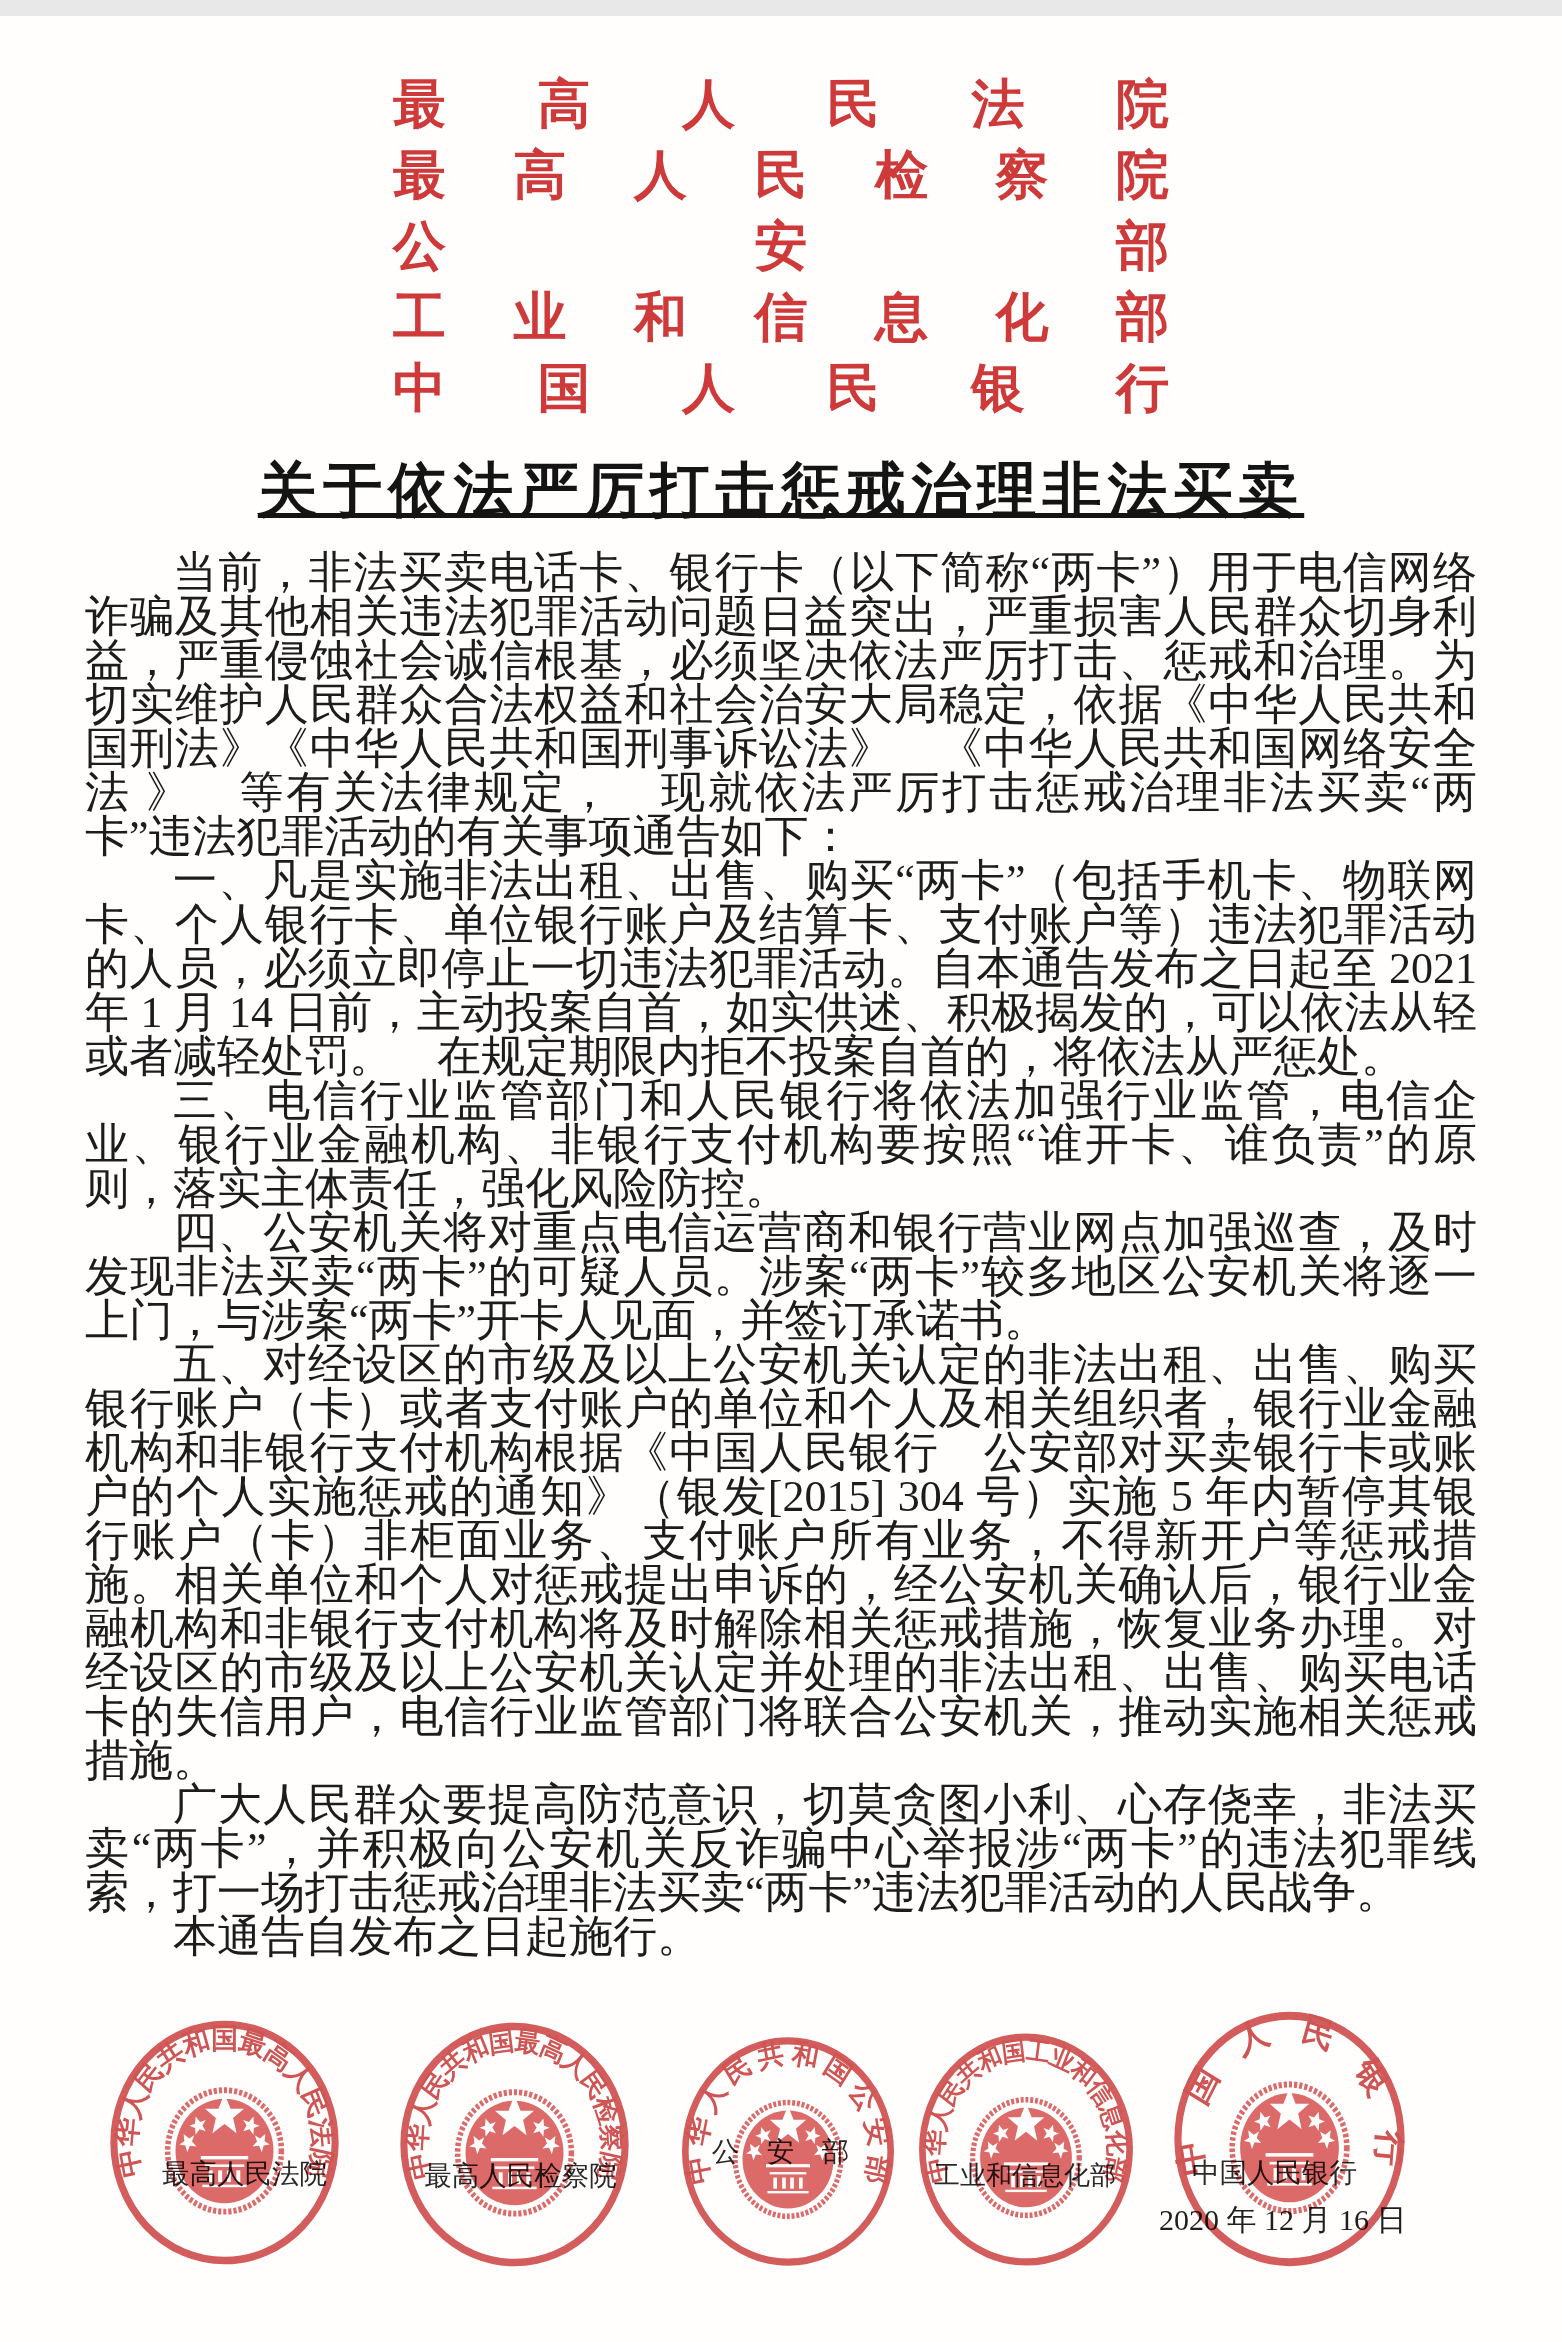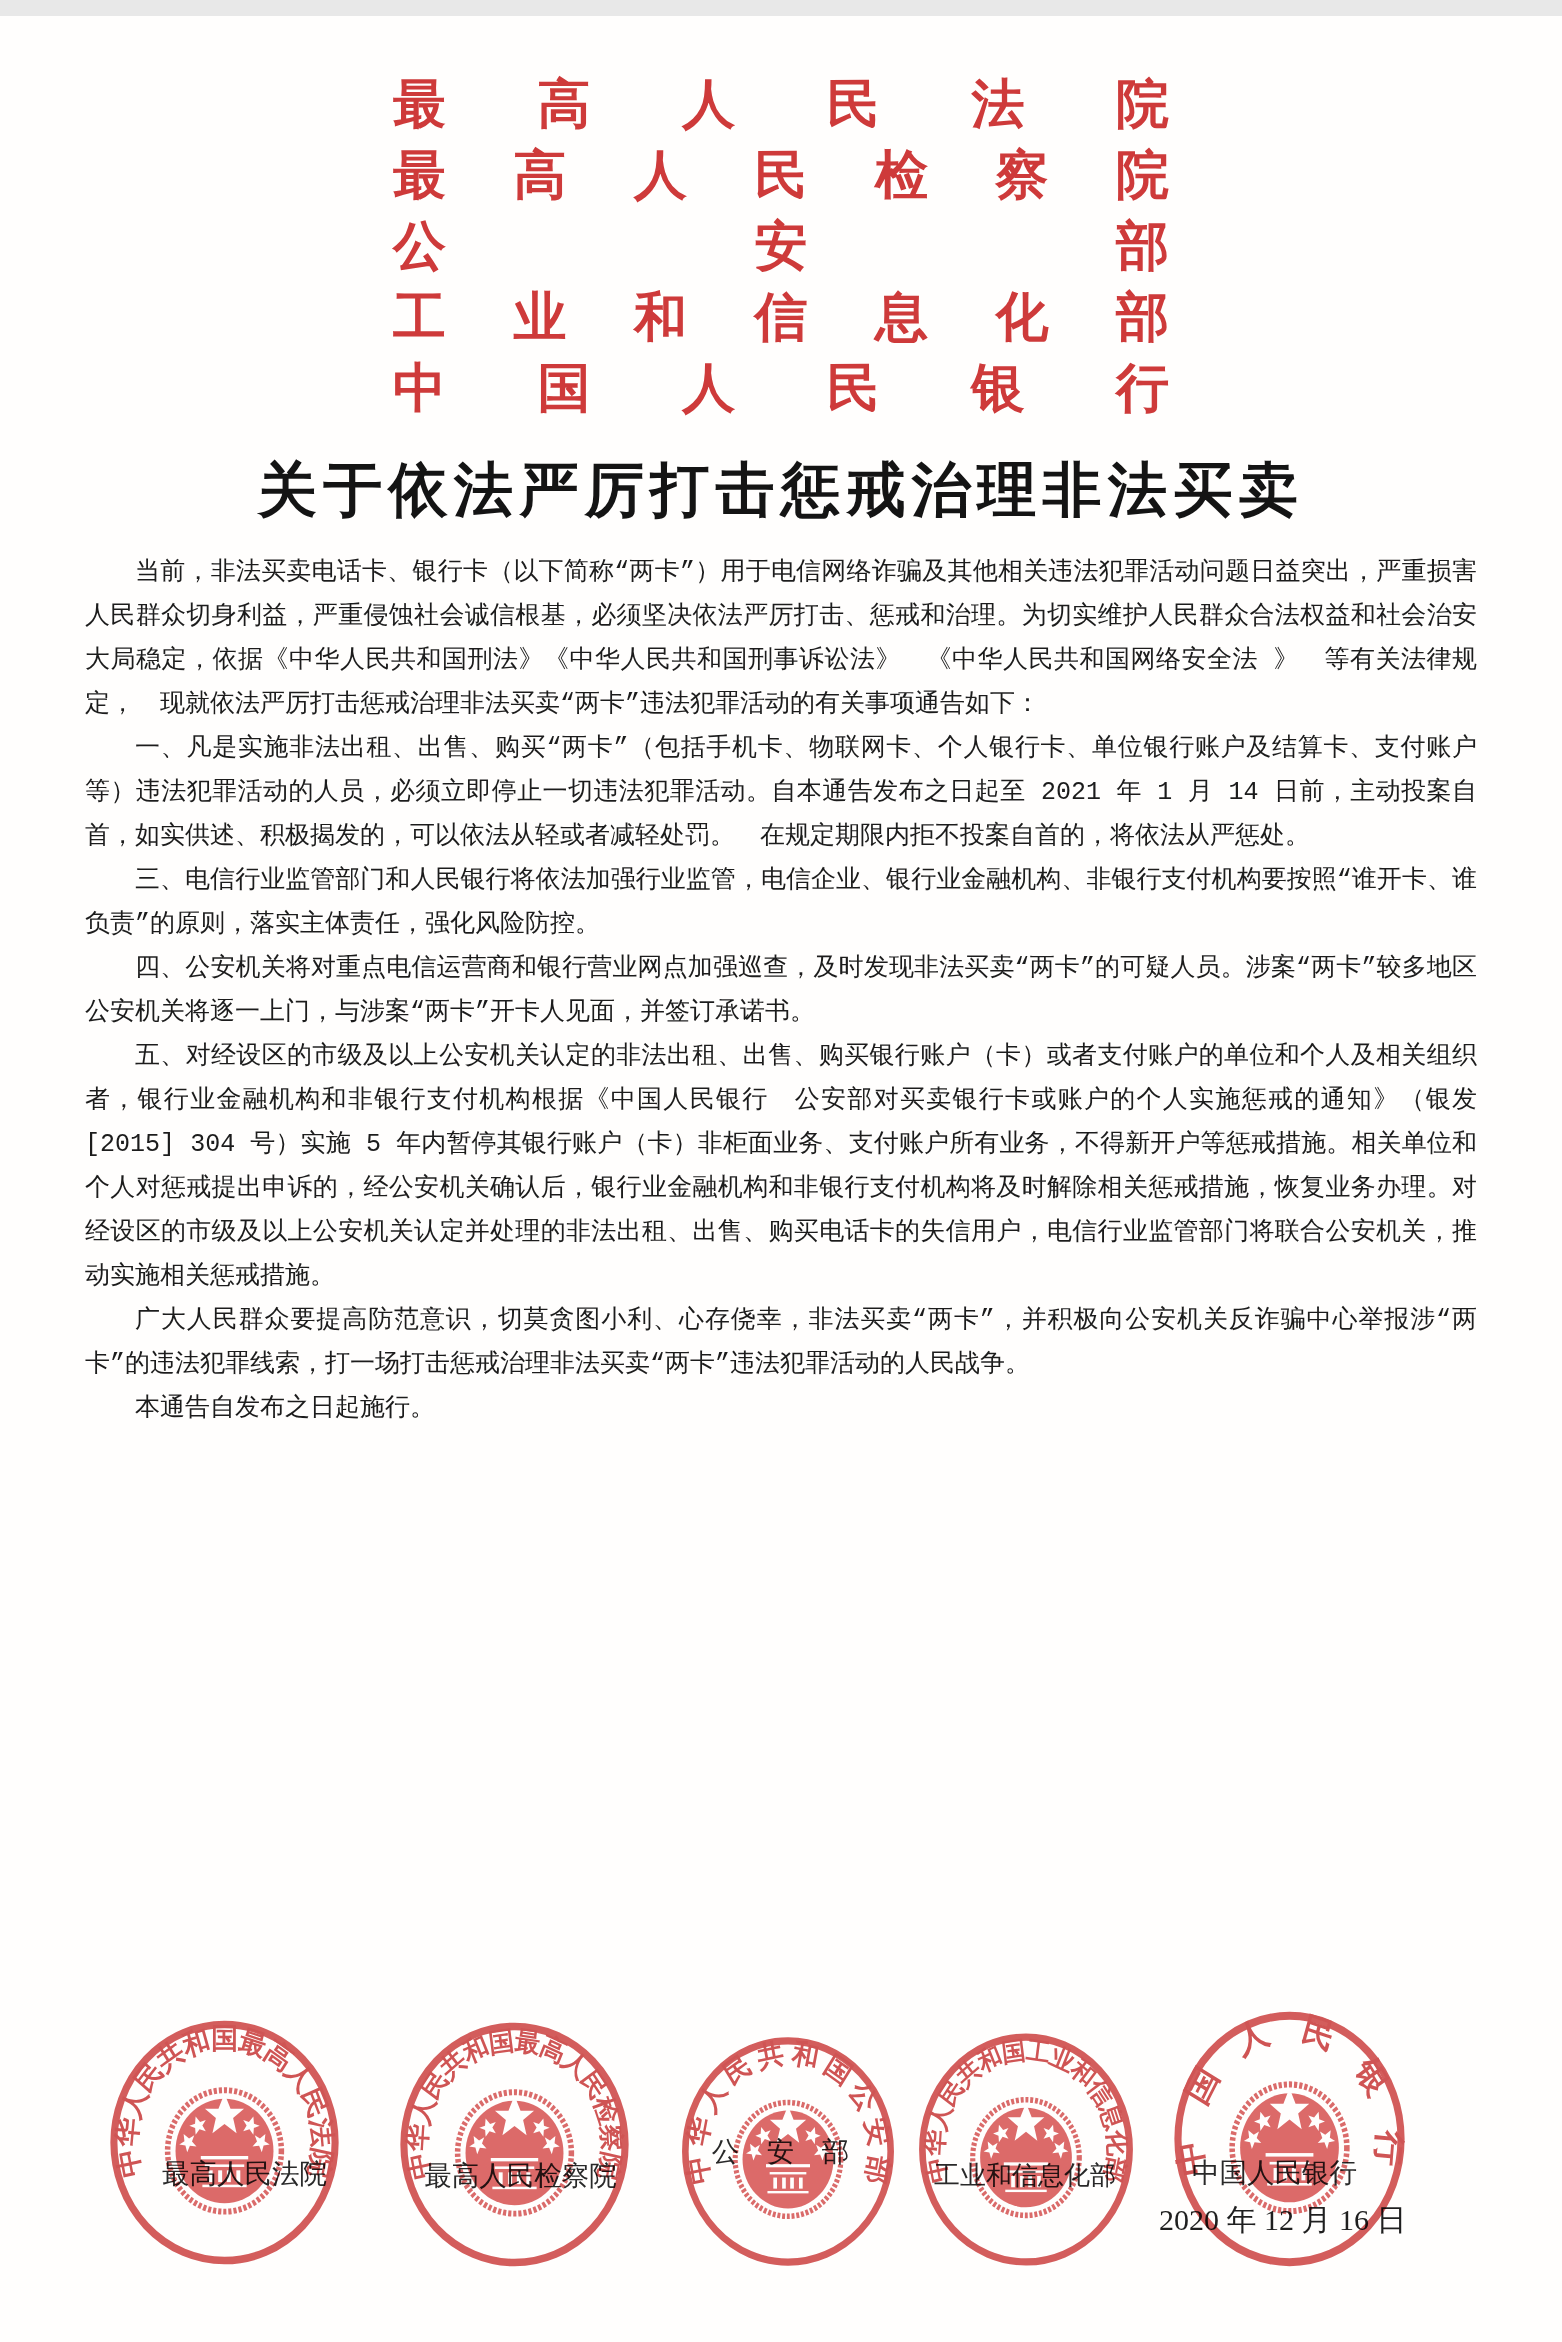--- a/index.html
+++ b/index.html
@@ -27,30 +27,30 @@
   }
   
   .title{
     margin-top:24px;
     text-align:center;
     font-weight:900;
     font-size:59px;
     line-height:85px;
     letter-spacing:6.4px;
     color:#141414;
+    text-decoration:underline;
   }
   
   .body{
     margin:18.4px auto 0;
     width:1392px;
-    font-size:25px;
+    font-size:44px;
     line-height:44px;
     text-align:justify;
     color:#1c1c1c;
-    font-family:Liberation Mono, monospace;
   }
   .body p{margin:0;text-indent:2em;}
   
   .seal-area{position:absolute;left:0;top:0;width:100%;height:100%;pointer-events:none;}
   .seal-label{
     position:absolute;
     color:#292929;
     font-size:27.5px;
     line-height:29px;
     text-align:center;

